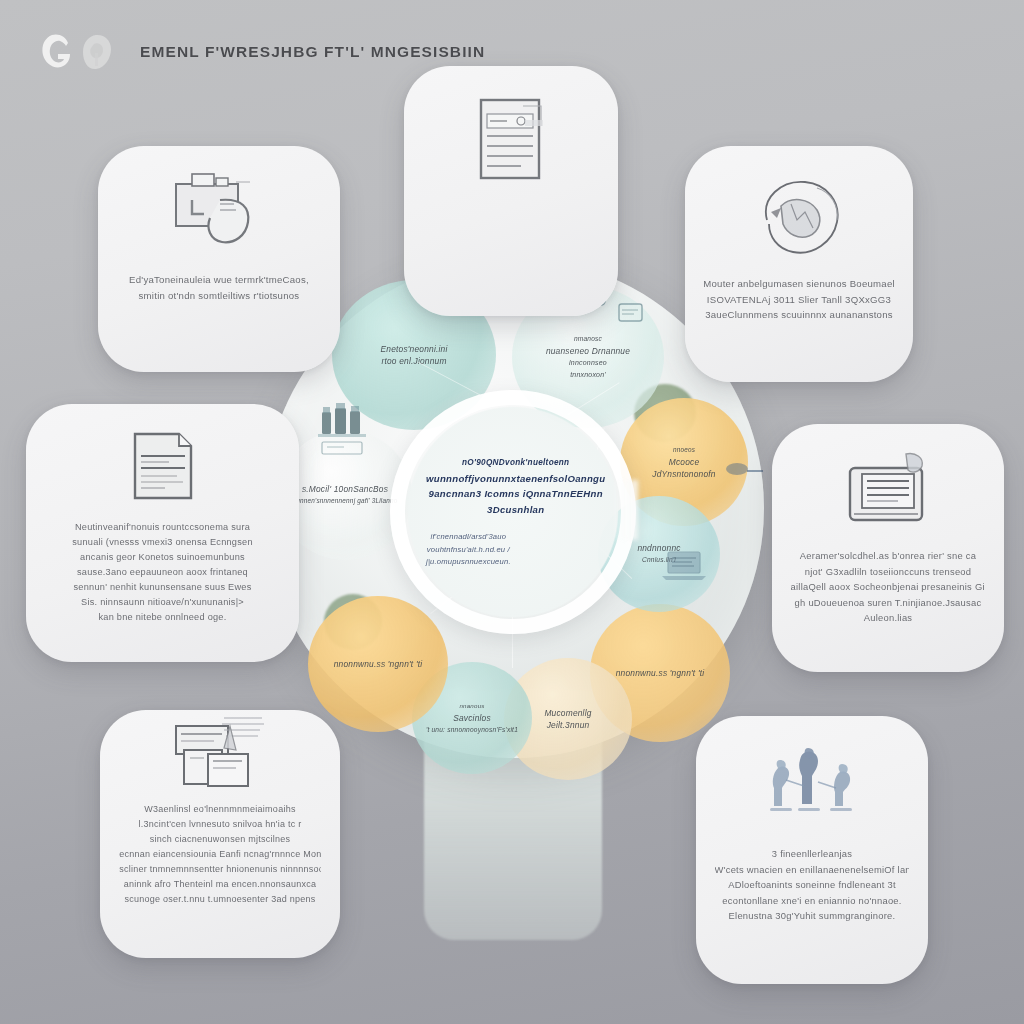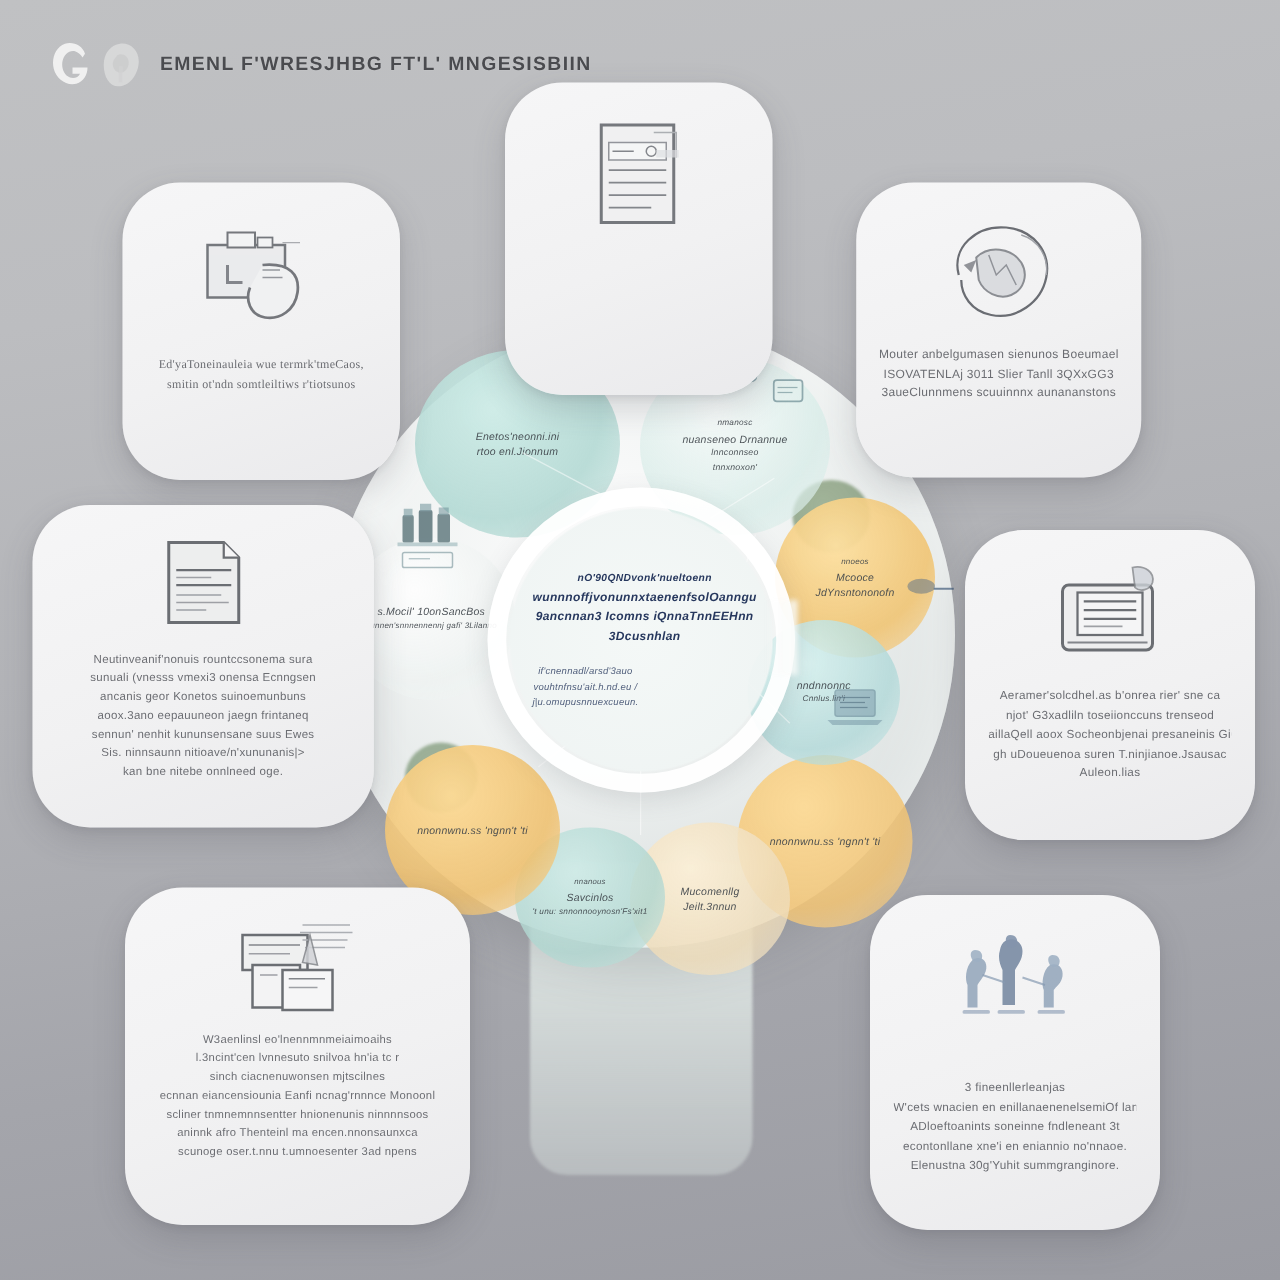--- a/index.html
+++ b/index.html
@@ -36,20 +36,21 @@
   }
   #title {
     color: #3b3c40;
     font-size: 15.5px;
     font-weight: 700;
     letter-spacing: 1.1px;
     white-space: nowrap;
     filter: blur(0.35px);
     opacity: .88;
     text-shadow: 0 0 1px rgba(255,255,255,.35);
+    margin-left: 12px;
   }
 
   
   .card {
     position: absolute;
     background: linear-gradient(160deg, #f6f6f7 0%, #f1f1f2 55%, #eaeaec 100%);
     border-radius: 46px;
     box-shadow: 0 10px 26px rgba(70,72,78,.20), 0 2px 6px rgba(70,72,78,.10);
     display: flex;
     flex-direction: column;
@@ -69,26 +70,26 @@
     font-size: 9.6px;
     line-height: 15.5px;
     letter-spacing: .25px;
     filter: blur(0.45px);
     opacity: .85;
     word-break: break-word;
   }
   .card-text .ln { display: block; white-space: nowrap; overflow: hidden; text-overflow: clip; }
 
   
-  #card-tl { left: 98px;  top: 146px; width: 222px; height: 208px; padding-top: 30px; font-family: Liberation Serif, serif; }
+  #card-tl { left: 98px;  top: 146px; width: 242px; height: 208px; padding-top: 18px; }
   #card-tc { left: 404px; top: 66px;  width: 214px; height: 224px; padding-top: 26px; }
   #card-tr { left: 685px; top: 146px; width: 228px; height: 210px; padding-top: 26px; }
   #card-ml { left: 26px;  top: 404px; width: 273px; height: 234px; padding-top: 24px; }
   #card-mr { left: 772px; top: 424px; width: 232px; height: 222px; padding-top: 26px; }
-  #card-bl { left: 100px; top: 710px; width: 276px; height: 248px; padding-top: 22px; }
+  #card-bl { left: 100px; top: 710px; width: 240px; height: 248px; }
   #card-br { left: 696px; top: 716px; width: 232px; height: 242px; padding-top: 26px; }
 
   
   #wheel {
     position: absolute;
     left: 264px; top: 258px;
     width: 500px; height: 500px;
     z-index: 10;
     font-style: italic;
   }
@@ -456,21 +457,21 @@
         <line x1="20" y1="40" x2="64" y2="40" stroke="#4e5157" stroke-width="1.8"></line>
         <line x1="20" y1="48" x2="56" y2="48" stroke="#8b8e94" stroke-width="1.2"></line>
         <line x1="20" y1="54" x2="62" y2="54" stroke="#8b8e94" stroke-width="1.2"></line>
         <line x1="20" y1="60" x2="44" y2="60" stroke="#8b8e94" stroke-width="1.2"></line>
       </svg>
     </div>
     <div class="card-text" style="margin-top:12px;font-size:9.2px;line-height:15px">
       <span class="ln">Neutinveanif'nonuis rountccsonema sura</span>
       <span class="ln">sunuali (vnesss vmexi3 onensa Ecnngsen</span>
       <span class="ln">ancanis geor Konetos suinoemunbuns</span>
-      <span class="ln">aoox.3ano eepauuneon jaegn frintaneq</span>
+      <span class="ln">sause.3ano eepauuneon aoox frintaneq</span>
       <span class="ln">sennun' nenhit kununsensane suus Ewes</span>
       <span class="ln">Sis. ninnsaunn nitioave/n'xununanis|&gt;</span>
       <span class="ln">kan bne nitebe onnlneed oge.</span>
     </div>
   </div>
 
   <div class="card" id="card-mr">
     <div class="card-icon">
       <svg width="104" height="82" viewBox="0 0 104 82">
         <rect x="14" y="18" width="72" height="52" rx="5" fill="#ededee" stroke="#4e5157" stroke-width="2.4"></rect>
@@ -526,21 +527,21 @@
         <path d="M22 26 C28 22, 34 26, 33 33 C32 39, 28 42, 26 46 L26 64 L18 64 L18 46 C16 42, 16 32, 22 26 Z" fill="#7d93ad" opacity=".85"></path>
         <path d="M24 18 C29 18, 31 22, 29 26 C27 29, 22 28, 21 24 C20 21, 21 18, 24 18 Z" fill="#8aa0b8" opacity=".88"></path>
         <path d="M84 30 C90 28, 95 32, 94 39 C93 45, 89 47, 87 50 L87 64 L79 64 L79 50 C77 46, 78 34, 84 30 Z" fill="#7d93ad" opacity=".85"></path>
         <path d="M86 22 C91 22, 93 26, 91 30 C89 33, 84 32, 83 28 C82 25, 83 22, 86 22 Z" fill="#8aa0b8" opacity=".88"></path>
         <path d="M30 38 L48 44 M62 40 L80 46" stroke="#6e86a3" stroke-width="1.6" opacity=".7" fill="none"></path>
         <rect x="14" y="66" width="22" height="3" rx="1.5" fill="#6e86a3" opacity=".6"></rect>
         <rect x="42" y="66" width="22" height="3" rx="1.5" fill="#6e86a3" opacity=".6"></rect>
         <rect x="74" y="66" width="22" height="3" rx="1.5" fill="#6e86a3" opacity=".6"></rect>
       </svg>
     </div>
-    <div class="card-text" style="margin-top:38px;font-size:9.4px">
+    <div class="card-text" style="margin-top:22px;font-size:9.4px">
       <span class="ln">3 fineenllerleanjas</span>
       <span class="ln">W'cets wnacien en enillanaenenelsemiOf lan</span>
       <span class="ln">ADloeftoanints soneinne fndleneant 3t</span>
       <span class="ln">econtonllane xne'i en eniannio no'nnaoe.</span>
       <span class="ln">Elenustna 30g'Yuhit summgranginore.</span>
     </div>
   </div>
 
 </div>
 

